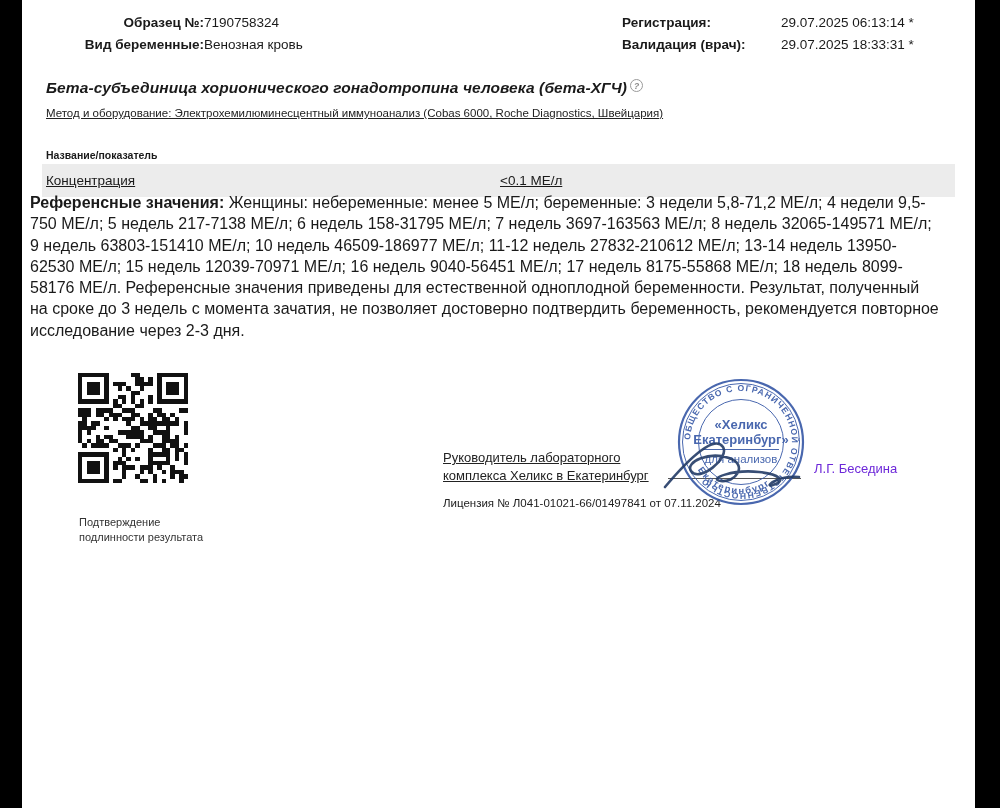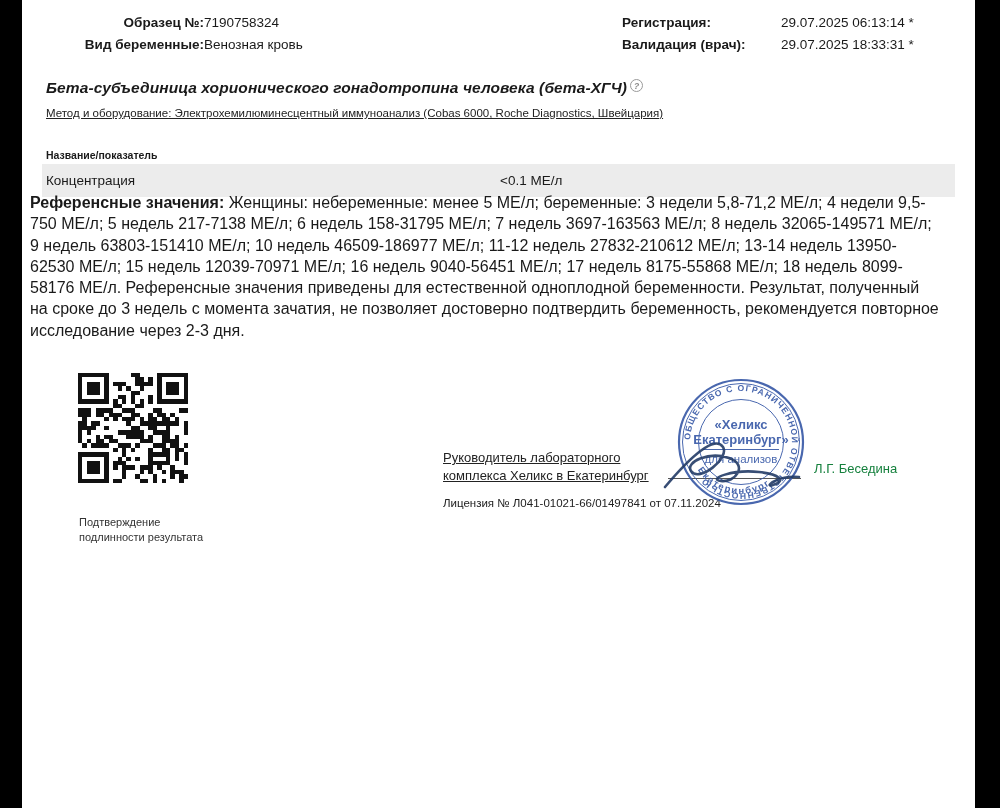--- a/index.html
+++ b/index.html
@@ -18,37 +18,37 @@
   
   .title { position:absolute; left:24px; top:79px; font-size:15.5px; font-weight:bold; letter-spacing:.1px;font-style:italic; }
   .help-icon { display:inline-block; width:13px; height:13px; border:1px solid #9a9a9a; border-radius:50%;
     color:#8a8a8a; font-size:9px; font-weight:bold; line-height:12px; text-align:center;
     vertical-align:4px; margin-left:3px; }
   .method { position:absolute; left:24px; top:107px; font-size:11.5px; color:#222;text-decoration:underline; }
 
   
   .tbl { position:absolute; left:20px; top:129px; width:913px;margin-top:16px; }
   .tbl-head { display:flex; height:19px; align-items:center; font-size:10.5px; font-weight:bold; padding:0 4px; }
-  .tbl-row { display:flex; height:33px; align-items:center; background:#ececec; font-size:13.5px; padding:0 4px; }
+  .tbl-row { display:flex; height:33px; align-items:center; background:#ececec; font-size:13.5px; padding:0 4px;text-decoration:underline; }
   .col-name { width:454px; }
   .col-result { flex:1; }
 
   
   .ref { position:absolute; left:8px; top:192px; width:910px; font-size:16px; line-height:21.3px; }
   .ref b { font-weight:bold; }
 
   
   .qr-box { position:absolute; left:56px; top:373px; width:110px; height:110px; }
   .qr-box svg { width:110px; height:110px; shape-rendering:crispEdges; }
   .qr-caption { position:absolute; left:57px; top:491px; font-size:11px; line-height:15px; color:#333;margin-top:24px; }
 
   
   .role { position:absolute; left:421px; top:449px; font-size:13px; line-height:18px; color:#222;text-decoration:underline; }
   .sig-line { position:absolute; left:646px; top:478px; width:133px; border-top:1px solid #555; }
-  .signer-name { position:absolute; left:792px; top:461px; font-size:13px; color:#15803d; }
+  .signer-name { position:absolute; left:792px; top:461px; font-size:13px; color:#6d28d9; }
   .license { position:absolute; left:421px; top:497px; font-size:11.5px; color:#222; }
 
   
   .stamp { position:absolute; left:654px; top:377px; width:130px; height:130px; opacity:.92; }
   .signature { position:absolute; left:615px; top:425px; width:200px; height:75px; pointer-events:none; }
 </style>
 </head>
 <body>
 
 <div class="paper">

